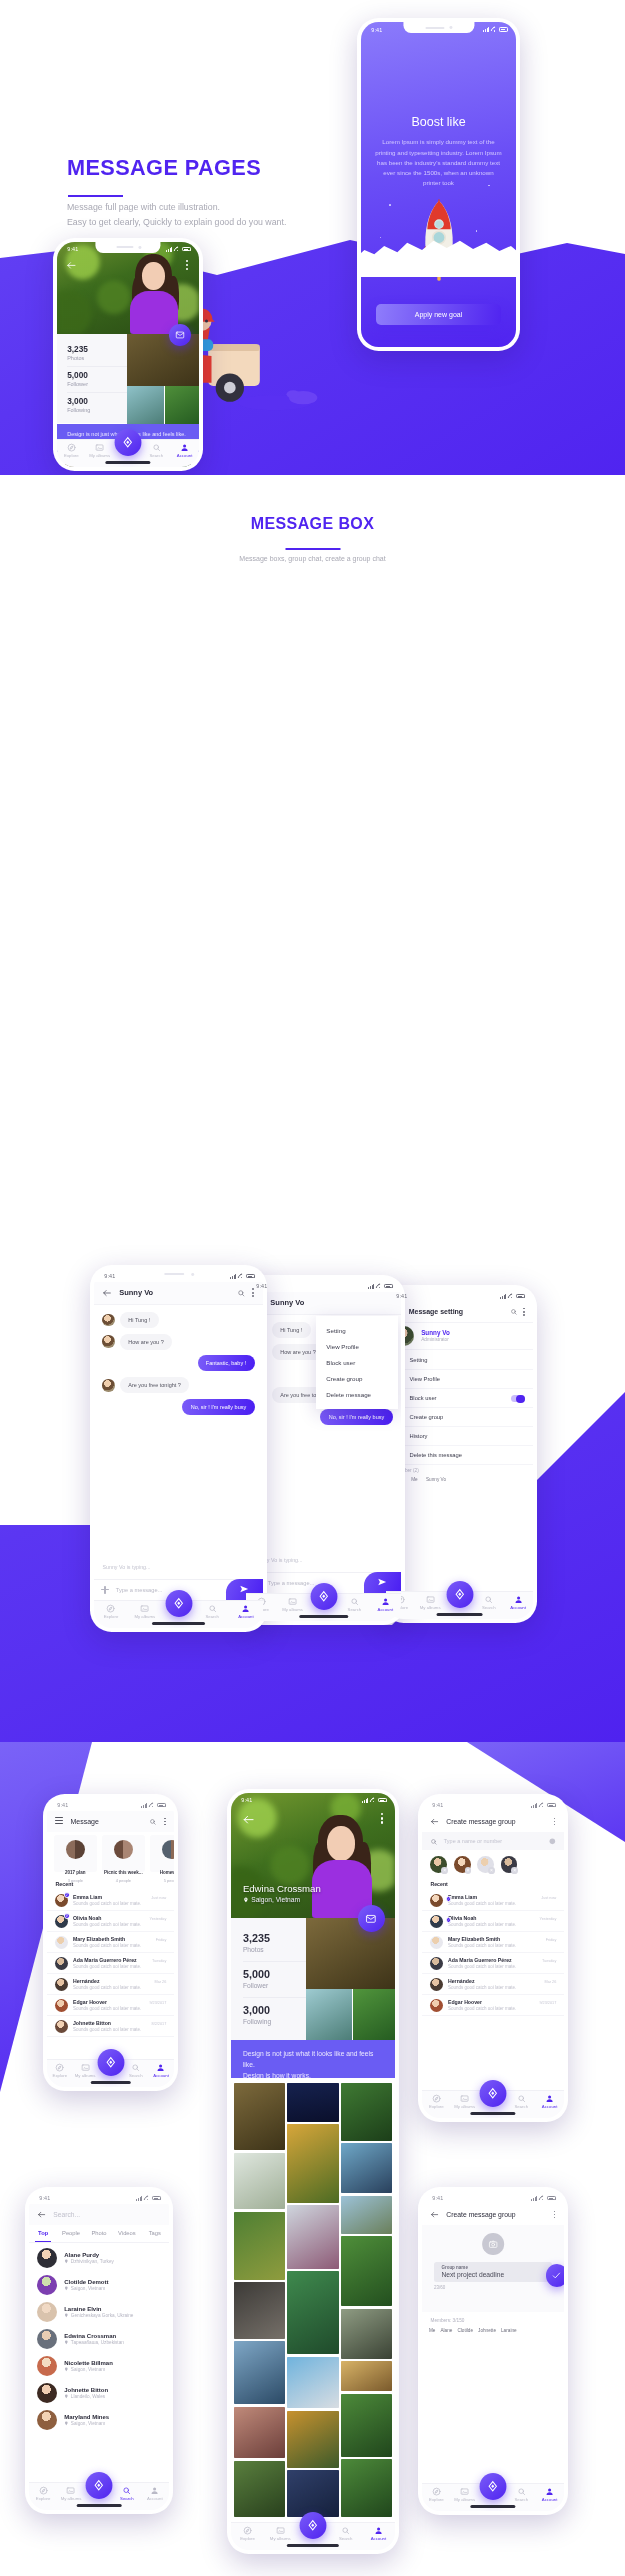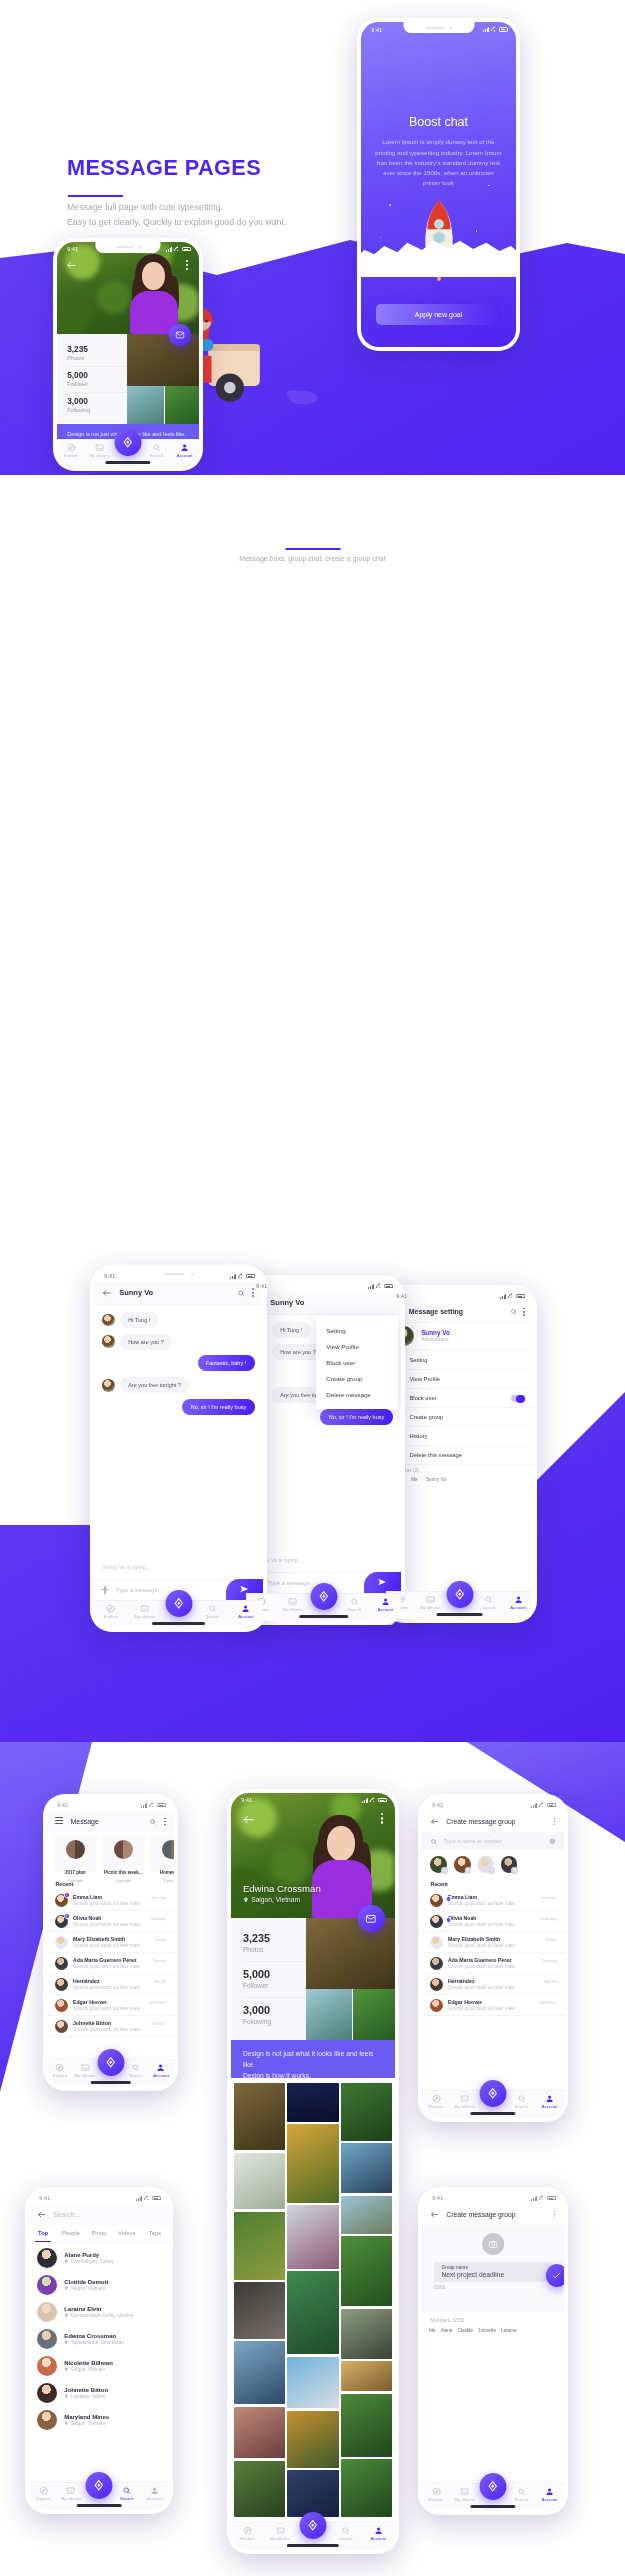--- a/index.html
+++ b/index.html
@@ -325,21 +325,21 @@
 </style>
 </head>
 <body>
 
 <div class="sec" id="sec1">
   <div class="purple-bg"></div>
 
   <div class="mp-title sec-title">MESSAGE PAGES</div>
   <div class="rule mp-rule"></div>
   <div class="mp-sub">
-    <span>Message full page with cute typesetting.</span><br>
+    <span>Message full page with cute illustration.</span><br>
     <span>Easy to get clearly, Quickly to explain good do you want.</span>
   </div>
 
   <svg class="scooter" viewBox="0 0 260 150">
     <ellipse cx="200" cy="128" rx="44" ry="9" fill="#5b31f2" opacity=".55"></ellipse>
     <rect x="120" y="58" width="62" height="50" rx="6" fill="#f3d9bd"></rect>
     <rect x="120" y="58" width="62" height="8" rx="3" fill="#e0c2a2"></rect>
     <path d="M62 104 C62 78 82 66 104 70 L124 72 L124 104 Z" fill="#e53b2e"></path>
     <path d="M60 90 C46 90 36 98 36 104 L66 104 Z" fill="#c92f24"></path>
     <circle cx="58" cy="108" r="17" fill="#33323e"></circle>
@@ -377,21 +377,21 @@
           </span>
       </div>
       <div class="stars">
         <i style="left:18%;top:56%;width:1.7px;height:1.7px"></i>
         <i style="left:82%;top:50%;width:1.7px;height:1.7px"></i>
         <i style="left:30%;top:70%;width:1.3px;height:1.3px"></i>
         <i style="left:74%;top:64%;width:1.3px;height:1.3px"></i>
         <i style="left:88%;top:72%;width:1.7px;height:1.7px"></i>
         <i style="left:12%;top:66%;width:1.2px;height:1.2px"></i>
       </div>
-      <div class="boost-title">Boost chat</div>
+      <div class="boost-title">Boost like</div>
       <div class="boost-body">Lorem Ipsum is simply dummy text of the printing and typesetting industry. Lorem Ipsum has been the industry's standard dummy text ever since the 1500s, when an unknown printer took</div>
       <svg class="rocket" viewBox="0 0 72 104">
         <path d="M36 2 C50 16 54 40 52 62 L20 62 C18 40 22 16 36 2 Z" fill="#f2efe6"></path>
         <path d="M36 2 C46 12 50 28 50 36 L22 36 C22 28 26 12 36 2 Z" fill="#e03a2c"></path>
         <circle cx="36" cy="30" r="5" fill="#b9dde0" stroke="#cfe8ea" stroke-width="1.6"></circle>
         <circle cx="36" cy="46" r="7.5" fill="#a9d6da" stroke="#e7e4d8" stroke-width="2"></circle>
         <rect x="20" y="62" width="32" height="7" fill="#2d3a4f"></rect>
         <rect x="20" y="71" width="32" height="3" fill="#e8e5da"></rect>
         <path d="M20 56 L6 82 L20 76 Z" fill="#e03a2c"></path>
         <path d="M52 56 L66 82 L52 76 Z" fill="#e03a2c"></path>
@@ -507,20 +507,21 @@
             <path d="M12 8.5l3 3.5-3 3.5-3-3.5z" fill="#fff" stroke="none"></path>
           </svg>
       </div>
       <div class="homebar"></div>
     </div>
   </div>
 
 </div>
 
 <div class="sec" id="sec2">
+  <div class="mb-title sec-title">MESSAGE BOX</div>
   <div class="rule mb-rule"></div>
   <div class="mb-sub">Message boxs, group chat, create a group chat</div>
 </div>
 
 <div class="sec" id="sec3">
   <div class="band"></div>
   <div class="band2"></div>
 
   <div class="phone" id="phone-setting">
     <div class="screen">

